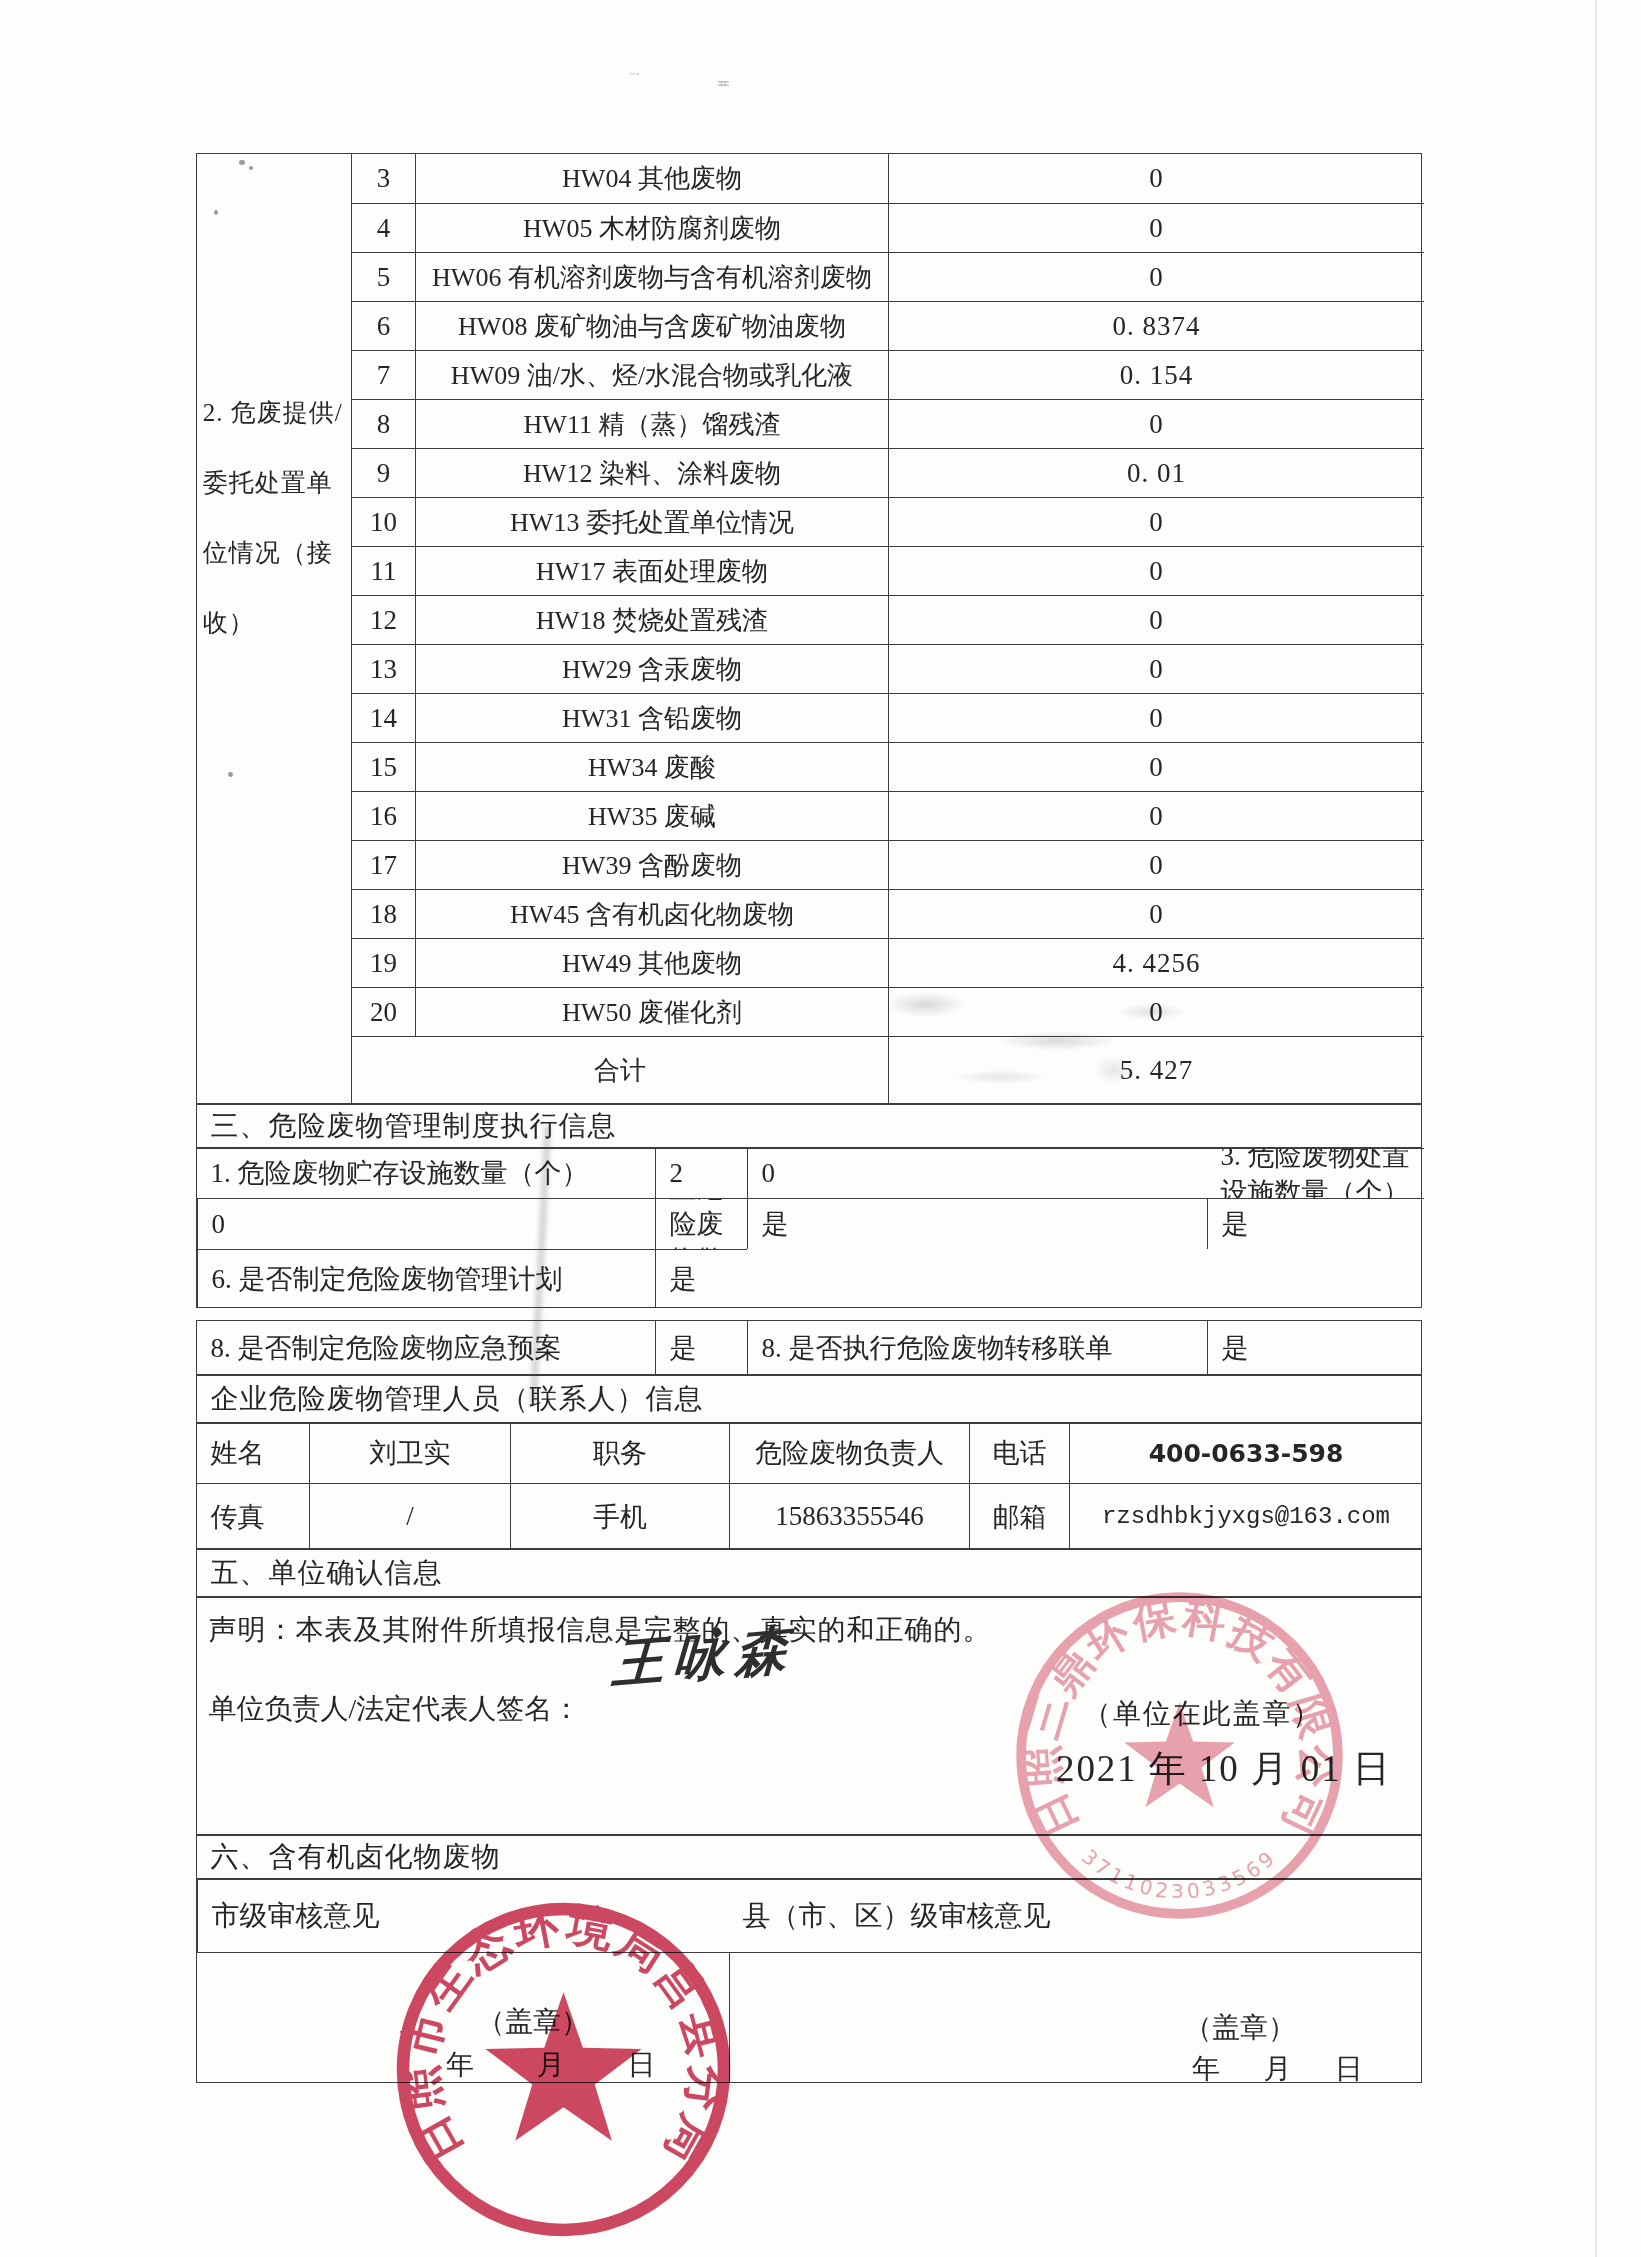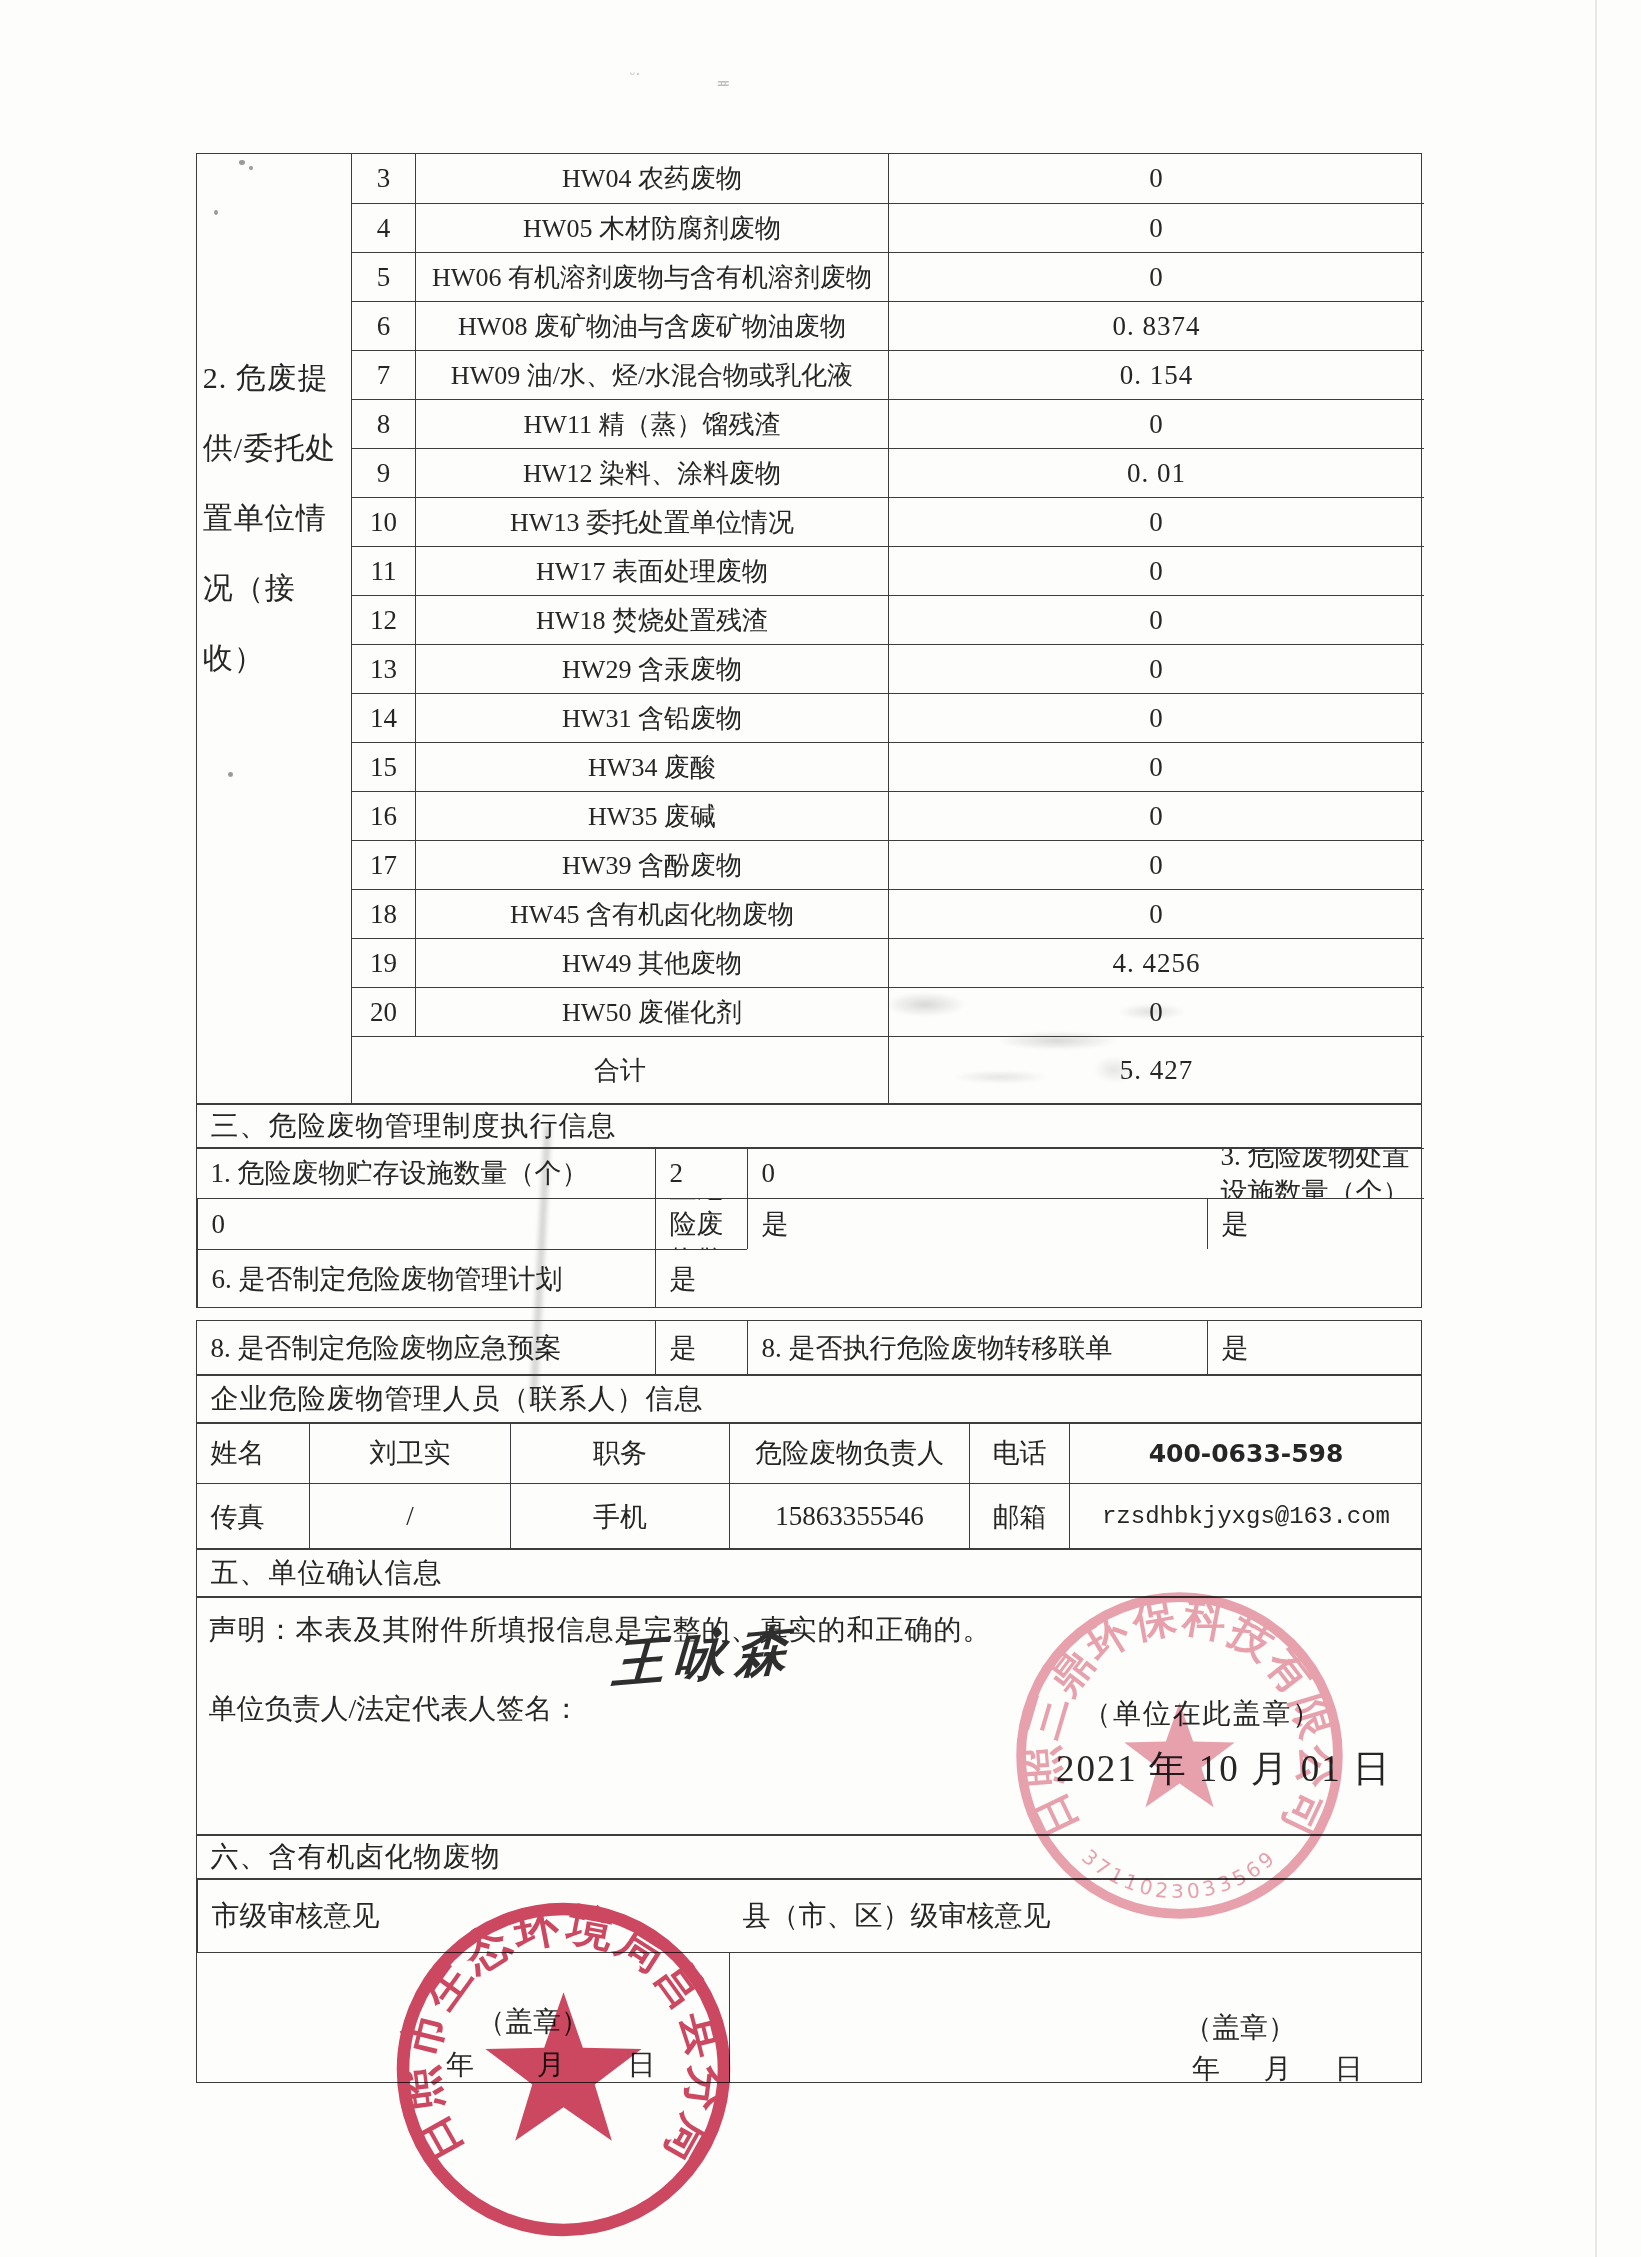--- a/index.html
+++ b/index.html
@@ -14,21 +14,21 @@
   .box.gapped{margin-top:11.6px;}
 
   
   .waste-grid{display:grid;grid-template-columns:154px 64px 473px 536px;grid-template-rows:repeat(18,49px) 68px;}
   .wcell{display:flex;align-items:center;justify-content:center;font-size:26px;overflow:hidden;}
   .wcell.bl{border-left:1.9px solid #3d3d3d;}
   .wcell.bt{border-top:1.9px solid #3d3d3d;}
   .wcell.num{font-size:27px;}
   .wcell.val{font-size:27px;letter-spacing:1px;}
   .side-label-cell{grid-column:1;grid-row:1/20;display:flex;align-items:center;justify-content:flex-start;}
-  .side-label{width:145px;padding-left:5.8px;font-size:30px;line-height:70px;letter-spacing:1px;transform:translateY(-111px);}
+  .side-label{width:145px;padding-left:5.8px;font-size:25px;line-height:70px;letter-spacing:1px;transform:translateY(-111px);}
   .heji{grid-column:2/4;}
 
   
   .title-row{height:44px;display:flex;align-items:center;padding-left:13.5px;font-size:28px;letter-spacing:1px;}
   .t50{height:48px;}
   .sec3-grid{display:grid;grid-template-columns:458px 92px 460px 217px;grid-template-rows:50px 51px 58px;}
   .sec3b-grid{display:grid;grid-template-columns:458px 92px 460px 217px;grid-template-rows:54px;}
   .scell{display:flex;align-items:center;font-size:27px;padding-left:13.5px;overflow:hidden;}
   .scell.bl{border-left:1.9px solid #3d3d3d;}
   .scell.bt{border-top:1.9px solid #3d3d3d;}
@@ -105,21 +105,21 @@
   <div class="scribble"></div>
 
   <div class="form">
 
     <div class="box first waste-grid">
       <div class="side-label-cell wcell">
         <div class="side-label">2. 危废提供/委托处置单位情况（接收）</div>
       </div>
 
       <div class="wcell num bl">3</div>
-      <div class="wcell desc bl">HW04 农药废物</div>
+      <div class="wcell desc bl">HW04 其他废物</div>
       <div class="wcell val bl">0</div>
 
       <div class="wcell num bl bt">4</div>
       <div class="wcell desc bl bt">HW05 木材防腐剂废物</div>
       <div class="wcell val bl bt">0</div>
 
       <div class="wcell num bl bt">5</div>
       <div class="wcell desc bl bt">HW06 有机溶剂废物与含有机溶剂废物</div>
       <div class="wcell val bl bt">0</div>
 

